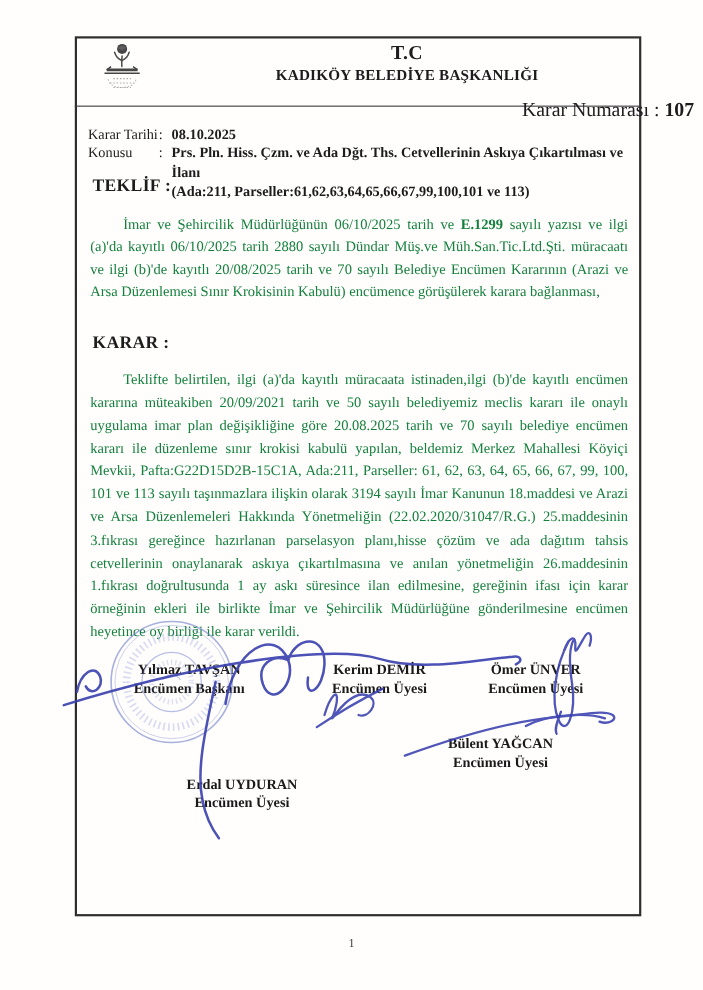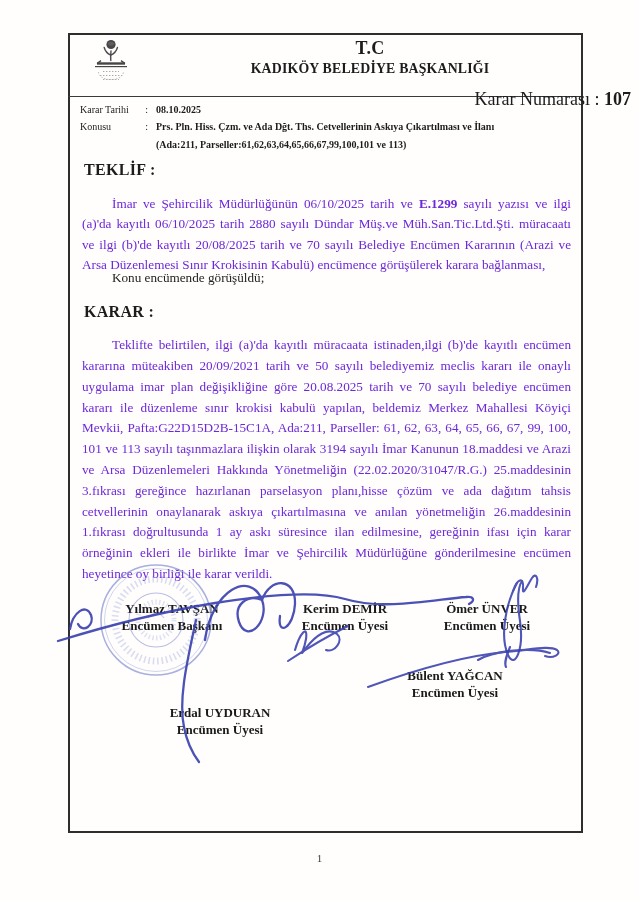--- a/index.html
+++ b/index.html
@@ -8,30 +8,30 @@
   .sheet-border{position:absolute;left:68px;top:33px;width:515px;height:800px;
         border:2px solid #2e2e2e;box-sizing:border-box;background:transparent;}
   
   .logo{position:absolute;left:86px;top:36px;width:50px;height:56px;}
   .heads{position:absolute;left:158px;top:37px;width:424px;text-align:center;line-height:1.25;}
   .h-tc{font-weight:bold;font-size:18px;letter-spacing:.3px;}
   .h-muni{font-weight:bold;font-size:13.8px;letter-spacing:.2px;}
   .h-doc{font-weight:bold;font-size:13.8px;letter-spacing:.4px;}
   .head-rule{position:absolute;left:68px;top:96px;width:515px;border-top:1.6px solid #3a3a3a;}
   
-  .meta{position:absolute;left:80px;top:101px;width:496px;font-size:10px;line-height:17.4px;}
+  .meta{position:absolute;left:80px;top:113px;width:496px;font-size:13px;line-height:17.4px;}
   .meta-row{display:flex;}
   .meta-label{display:inline-flex;justify-content:space-between;width:68px;flex:0 0 68px;}
   .meta-val{font-weight:bold;margin-left:8px;}
   .karar-no{position:absolute;right:8px;top:89px;font-size:18px;}
   .karar-no b{font-weight:bold;}
   .konusu-val{margin-left:8px;font-weight:bold;width:412px;}
   
   .sec-head{position:absolute;left:84px;font-weight:bold;font-size:16px;letter-spacing:.3px;}
-  .para{position:absolute;left:82px;width:489px;font-size:13.2px;text-align:justify;color:#6d28d9;}
+  .para{position:absolute;left:82px;width:489px;font-size:13.2px;text-align:justify;color:#15803d;}
   .teklif-head{top:161px;}
   .teklif-para{top:181px;line-height:20.2px;text-indent:30px;}
   .teklif-close{position:absolute;left:112px;top:270px;font-size:13.2px;color:#222;}
   .karar-head{top:303px;}
   .karar-para{top:322px;line-height:20.8px;text-indent:30px;}
   .bold-inline{font-weight:bold;}
   
   .sig{position:absolute;width:164px;text-align:center;font-weight:bold;
        font-size:13px;line-height:16.5px;color:#1a1a1a;}
   .sig-1{left:90px;top:601px;}
@@ -101,21 +101,20 @@
       </span>
     </div>
   </div>
   <div class="karar-no">
     <span>Karar Numarası :</span>
     <b>107</b>
   </div>
 
   <div class="sec-head teklif-head">TEKLİF :</div>
   <p class="para teklif-para"><span>İmar ve Şehircilik Müdürlüğünün 06/10/2025 tarih ve </span><span class="bold-inline">E.1299</span><span> sayılı yazısı ve ilgi (a)'da kayıtlı 06/10/2025 tarih 2880 sayılı Dündar Müş.ve Müh.San.Tic.Ltd.Şti. müracaatı ve ilgi (b)'de kayıtlı 20/08/2025 tarih ve 70 sayılı Belediye Encümen Kararının (Arazi ve Arsa Düzenlemesi Sınır Krokisinin Kabulü) encümence görüşülerek karara bağlanması,</span></p>
-  <div class="teklif-close">Konu encümende görüşüldü;</div>
 
   <div class="sec-head karar-head">KARAR :</div>
   <p class="para karar-para">Teklifte belirtilen, ilgi (a)'da kayıtlı  müracaata istinaden,ilgi (b)'de kayıtlı encümen kararına müteakiben 20/09/2021 tarih ve 50 sayılı belediyemiz meclis kararı ile onaylı uygulama imar plan değişikliğine göre 20.08.2025 tarih ve 70 sayılı belediye encümen kararı ile düzenleme sınır krokisi kabulü yapılan, beldemiz Merkez Mahallesi Köyiçi Mevkii, Pafta:G22D15D2B-15C1A, Ada:211, Parseller: 61, 62, 63, 64, 65, 66, 67, 99, 100, 101 ve 113 sayılı taşınmazlara ilişkin olarak 3194 sayılı İmar Kanunun 18.maddesi ve Arazi ve Arsa Düzenlemeleri Hakkında Yönetmeliğin (22.02.2020/31047/R.G.) 25.maddesinin 3.fıkrası gereğince hazırlanan parselasyon planı,hisse çözüm ve ada dağıtım tahsis cetvellerinin onaylanarak askıya çıkartılmasına ve anılan yönetmeliğin 26.maddesinin 1.fıkrası doğrultusunda 1 ay askı süresince ilan edilmesine, gereğinin ifası için karar örneğinin ekleri ile birlikte İmar ve Şehircilik Müdürlüğüne gönderilmesine encümen heyetince oy birliği ile karar verildi.</p>
 
   <div class="sig sig-1">
     <div>Yılmaz TAVŞAN</div>
     <div>Encümen Başkanı</div>
   </div>
   <div class="sig sig-2">
     <div>Kerim DEMİR</div>

